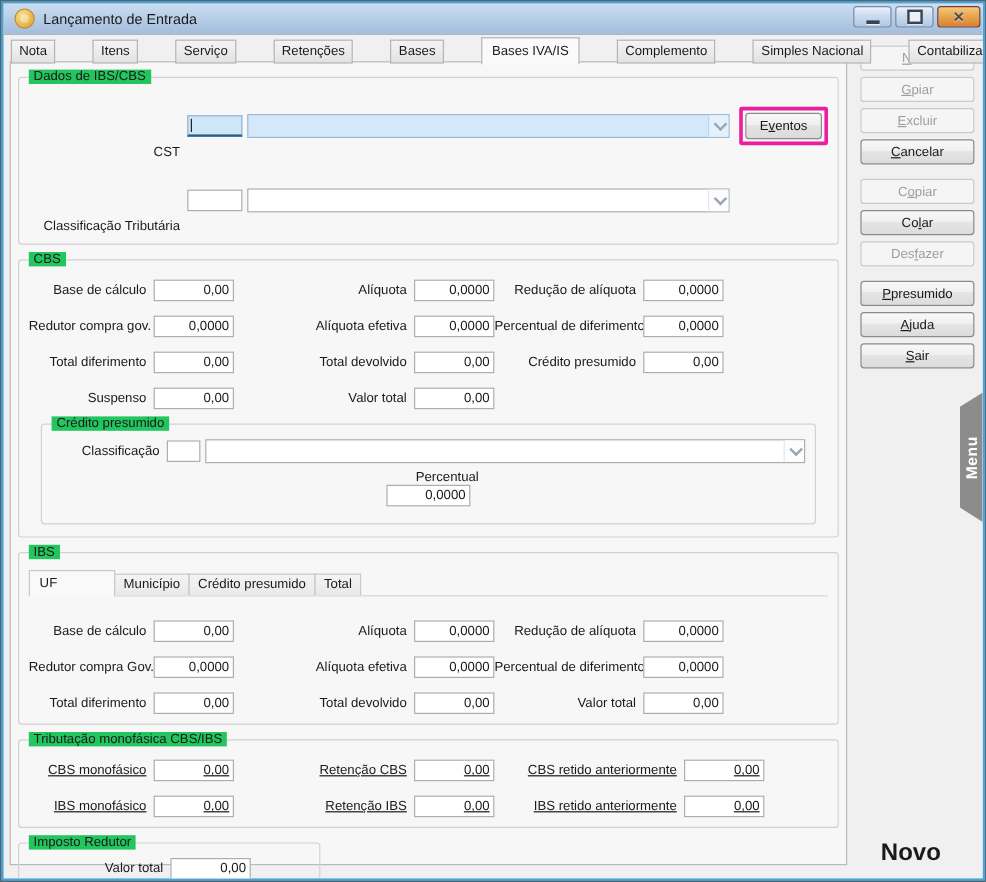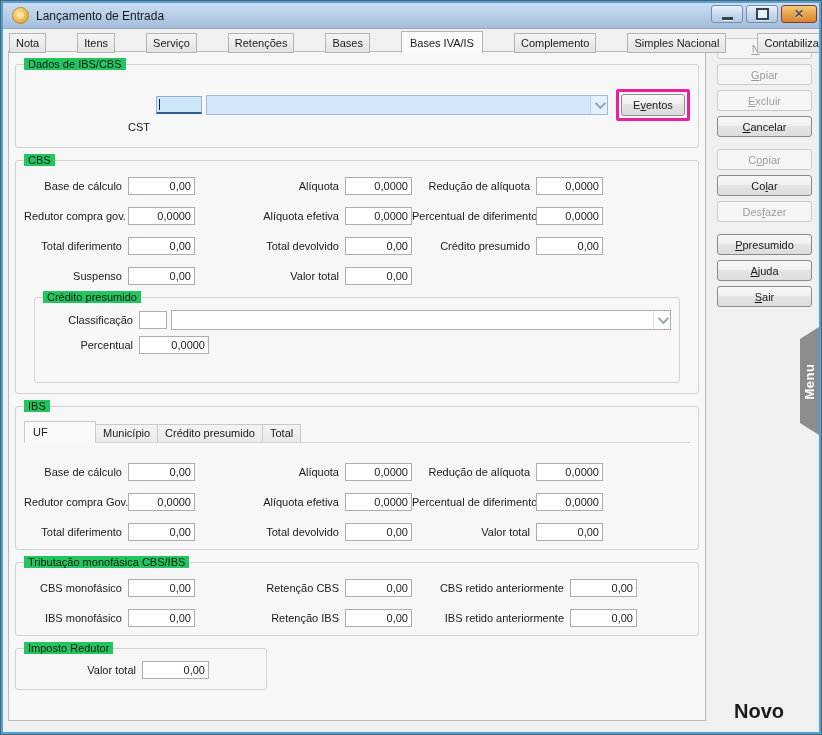--- a/index.html
+++ b/index.html
@@ -63,21 +63,21 @@
   .ev-wrap { border:3px solid #ea1e9e; border-radius:2px; padding:2px; margin-left:8px; flex:none; }
   .btn { height:22px; box-sizing:border-box; border:1px solid #8c8c8c; border-radius:3px;
          background:linear-gradient(#f7f7f7,#efefef 45%,#e4e4e4 46%,#dbdbdb);
          display:flex; align-items:center; justify-content:center; cursor:default; }
   .ev-btn { width:64px; }
   .spacer { width:82px; flex:none; }
   .u { text-decoration:underline; }
 
   
   .grid3 { display:grid; grid-template-columns:104px 67px 150px 67px 124px 67px; row-gap:12px; align-items:center; margin-top:4px; }
-  .grid3.mono { grid-template-columns:104px 67px 150px 67px 158px 67px; }
+  .grid3.mono { grid-template-columns:104px 67px 150px 67px 158px 67px;text-decoration:underline; }
   .g-lbl { text-align:right; padding-right:6px; white-space:nowrap; }
   .g-val { height:18px; box-sizing:border-box; border:1px solid #abadb3; background:#fff;
            display:flex; align-items:center; justify-content:flex-end; padding-right:3px; }
 
   
   .subgroup { margin:12px 10px 2px 10px; }
   .pct-val { width:70px; height:18px; box-sizing:border-box; border:1px solid #abadb3; background:#fff;
              display:flex; align-items:center; justify-content:flex-end; padding-right:3px; flex:none; }
 
   
@@ -154,20 +154,31 @@
               </span>
         </div>
         <div class="ev-wrap">
           <div class="btn ev-btn">
             <span>E</span>
                 <span class="u">v</span>
                 <span>entos</span>
           </div>
         </div>
       </div>
+      <div class="row" style="margin-bottom:0;">
+        <span class="lbl w132">Classificação Tributária</span>
+        <div class="mini"></div>
+        <div class="combo">
+          <span class="val"></span>
+          <span class="arrow">
+                <span class="chev"></span>
+              </span>
+        </div>
+        <div class="spacer"></div>
+      </div>
     </div>
 
     <div class="group">
       <span class="group-title">CBS</span>
       <div class="grid3">
         <span class="g-lbl">Base de cálculo</span>
         <div class="g-val">0,00</div>
         <span class="g-lbl">Alíquota</span>
         <div class="g-val">0,0000</div>
         <span class="g-lbl">Redução de alíquota</span>
@@ -198,21 +209,21 @@
         <div class="row">
           <span class="lbl w96">Classificação</span>
           <div class="mini sm"></div>
           <div class="combo">
             <span class="val"></span>
             <span class="arrow">
                   <span class="chev"></span>
                 </span>
           </div>
         </div>
-        <div class="row" style="margin-bottom:20px;">
+        <div class="row" style="margin-bottom:6px;flex-direction:column;">
           <span class="lbl w96">Percentual</span>
           <div class="pct-val">0,0000</div>
         </div>
       </div>
     </div>
 
     <div class="group">
       <span class="group-title">IBS</span>
       <div class="ibs-tabbar">
         <div class="ibs-tab active">UF</div>

